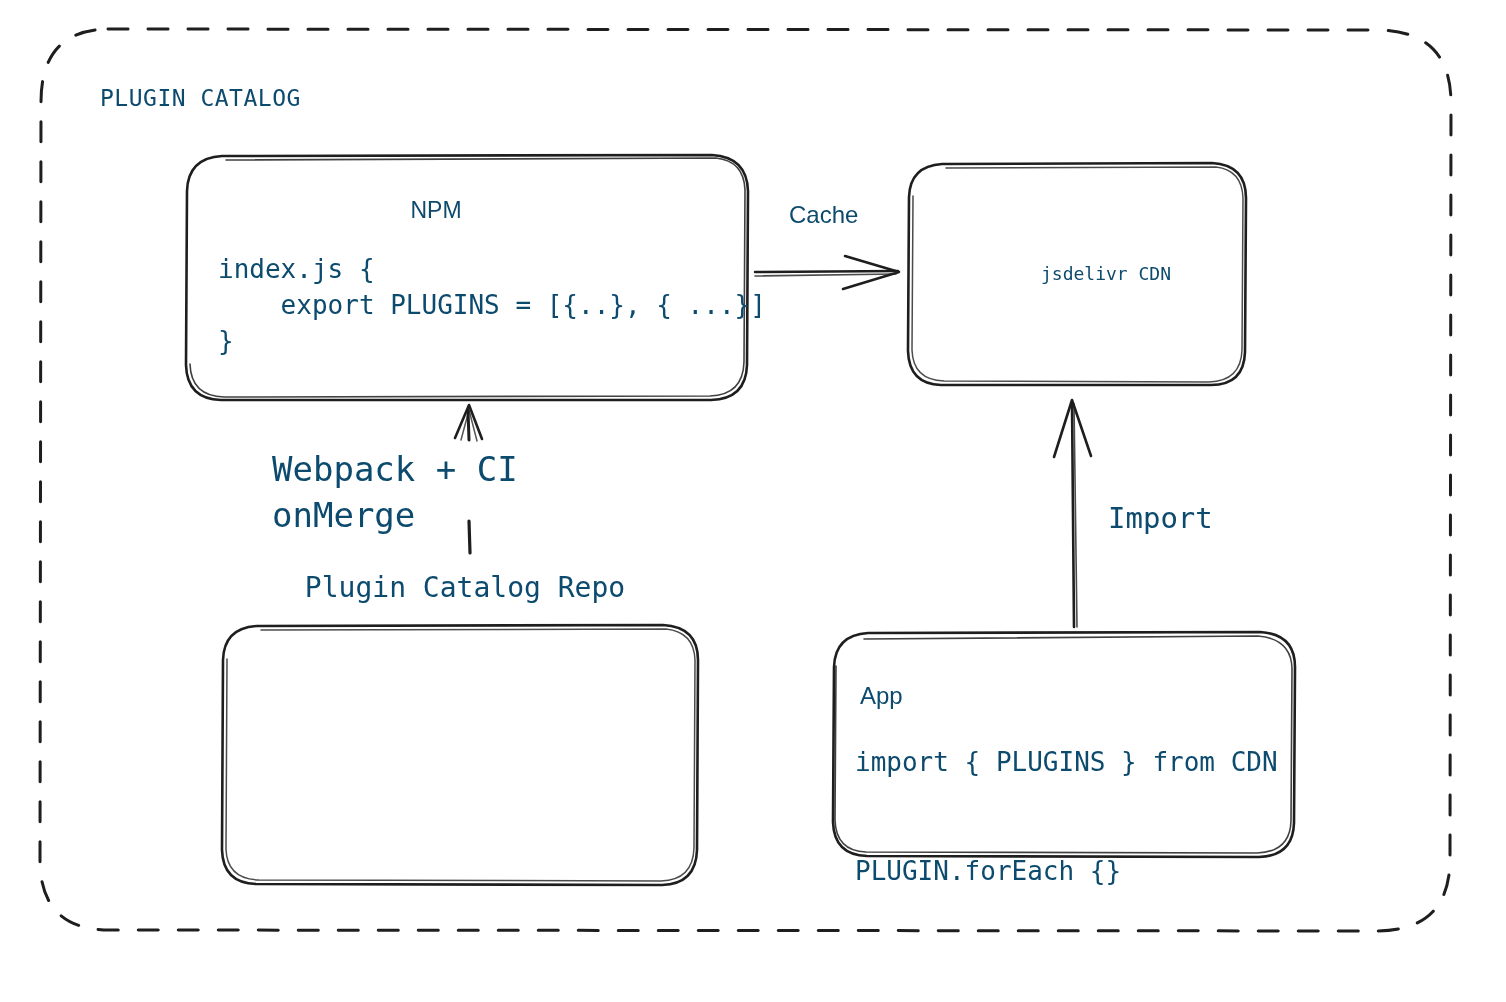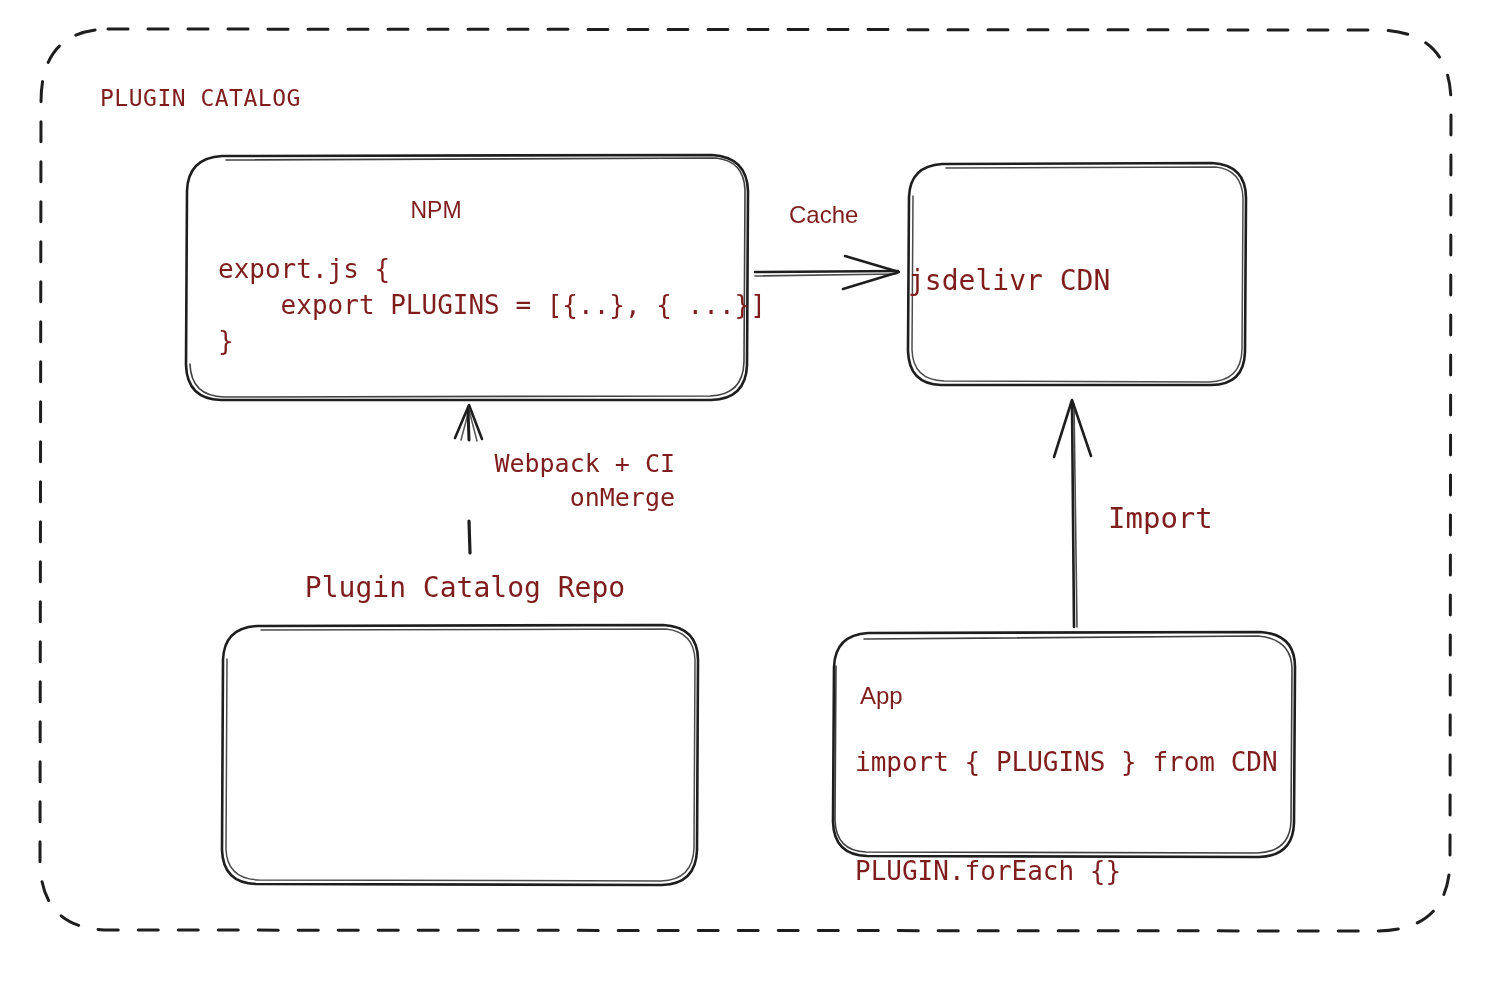--- a/index.html
+++ b/index.html
@@ -28,21 +28,21 @@
     left: 0;
     top: 0;
     width: 1506px;
     height: 1002px;
     pointer-events: none;
   }
 
   .node-text {
     position: absolute;
     white-space: pre;
-    color: #7f1d1d;
+    color: #0c4a6e;
     line-height: 1.42;
   }
 
   .mono {
     font-family: "DejaVu Sans Mono", monospace;
   }
   .sans {
     font-family: "Liberation Sans", sans-serif;
   }
 
@@ -67,38 +67,38 @@
     top: 252px;
     font-size: 26px;
     line-height: 1.38;
   }
 
   
   #cdn-title {
     left: 908px;
     top: 261px;
     width: 396px;
-    text-align: left;
-    font-size: 28px;
+    text-align: center;
+    font-size: 18px;
   }
 
   
   #cache-label {
     left: 789px;
     top: 198px;
     font-size: 24px;
   }
 
   
   #webpack-label {
-    left: 297px;
+    left: 272px;
     top: 447px;
     width: 378px;
-    text-align: right;
-    font-size: 25px;
+    text-align: left;
+    font-size: 34px;
     line-height: 1.35;
   }
 
   
   #repo-caption {
     left: 230px;
     top: 568px;
     width: 470px;
     text-align: center;
     font-size: 28px;
@@ -241,21 +241,21 @@
         <path d="M 1054 457 L 1072 400 L 1091 456" stroke-width="2.6"></path>
       </g>
 
     </g>
   </svg>
 
   <div class="node-text mono" id="group-label">PLUGIN CATALOG</div>
 
   <div class="node-text sans" id="npm-title">NPM</div>
 
-  <div class="node-text mono" id="npm-code">export.js {
+  <div class="node-text mono" id="npm-code">index.js {
     export PLUGINS = [{..}, { ...}]
 }</div>
 
   <div class="node-text mono" id="cdn-title">jsdelivr CDN</div>
 
   <div class="node-text sans" id="cache-label">Cache</div>
 
   <div class="node-text mono" id="webpack-label">Webpack + CI
 onMerge</div>
 

